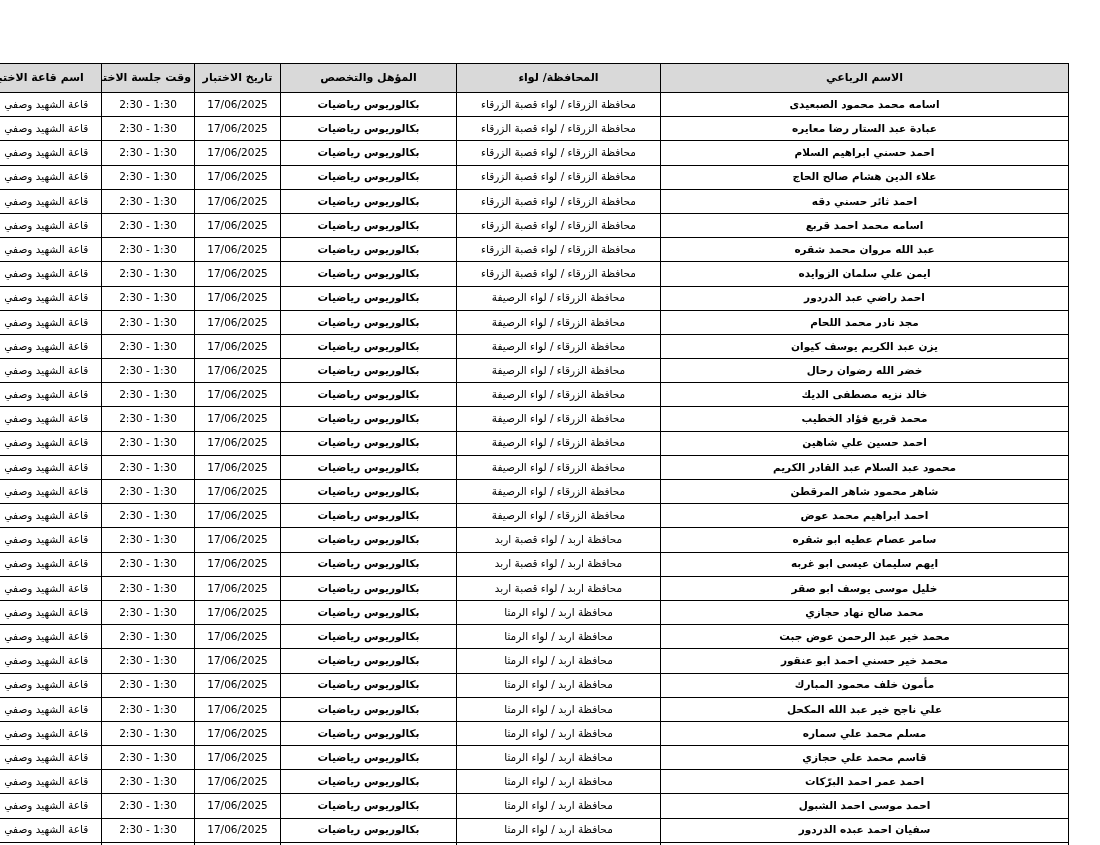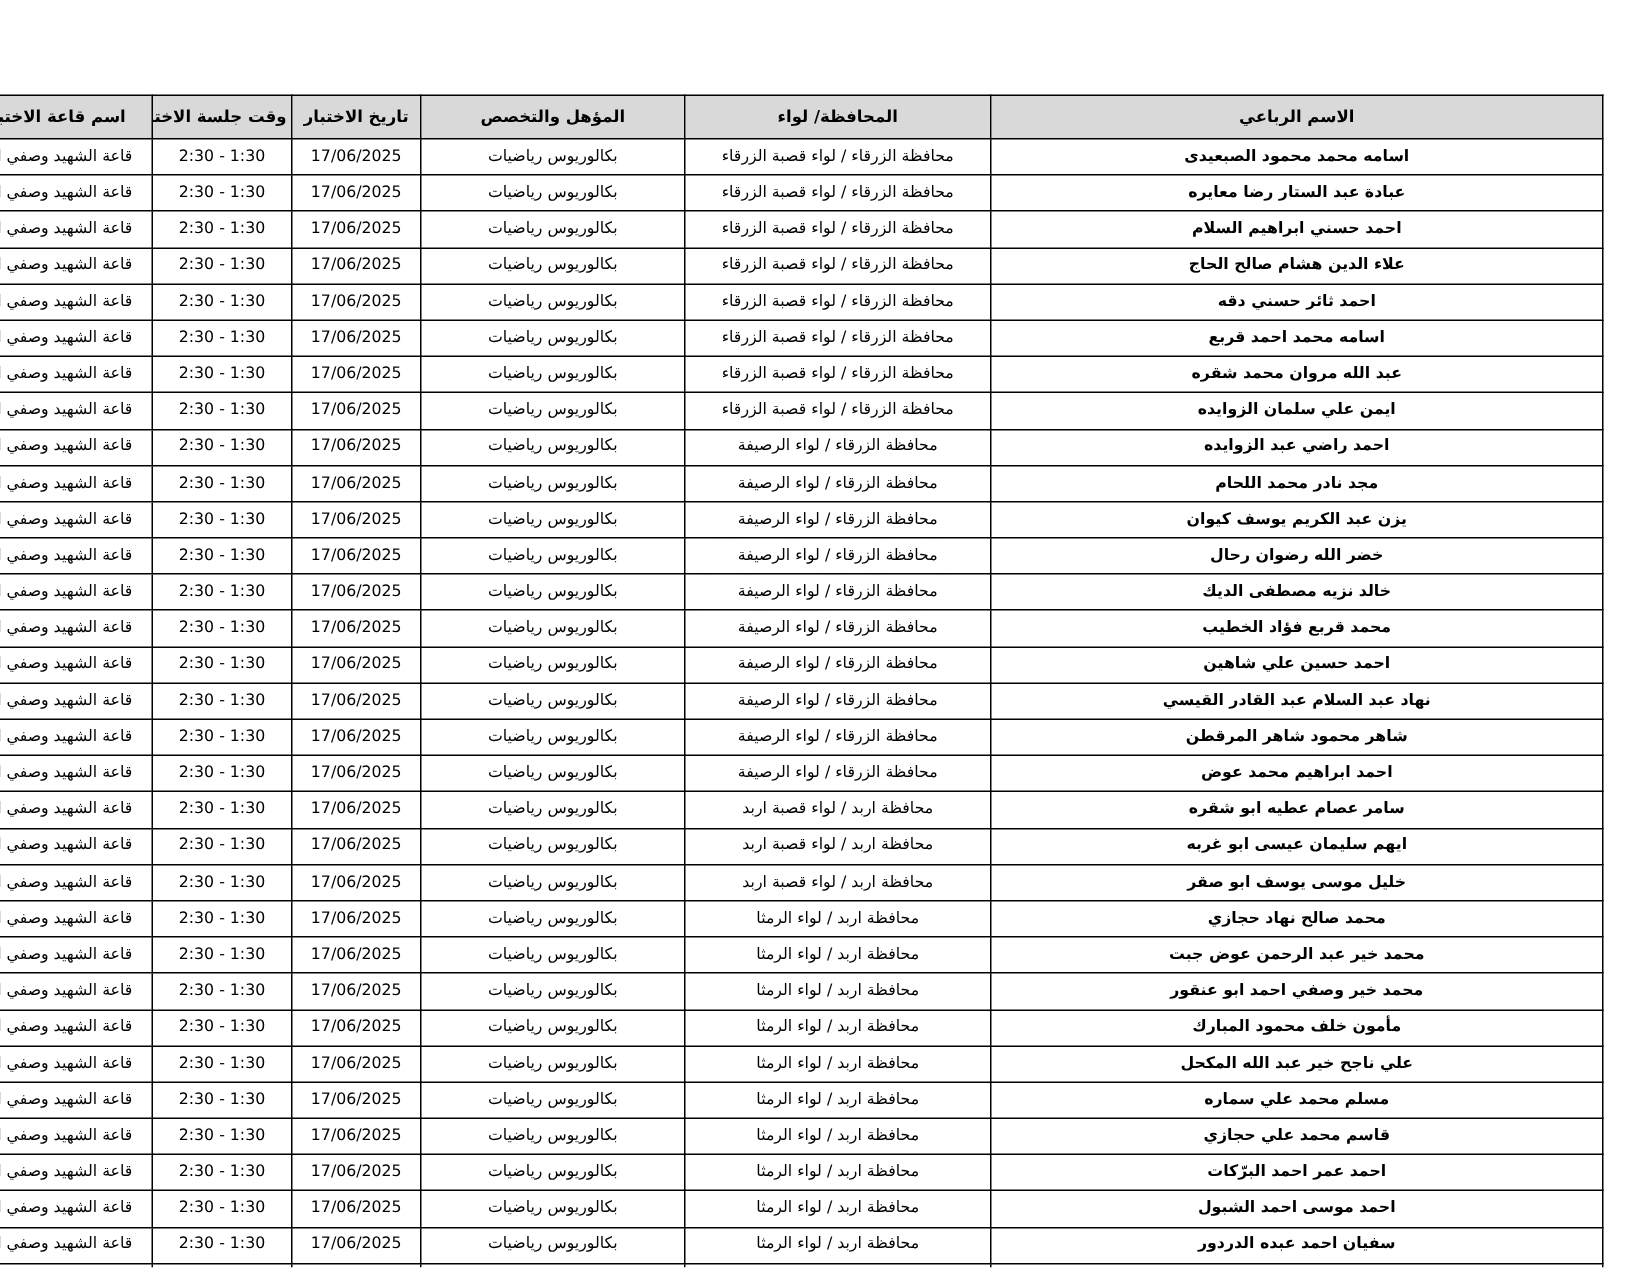--- a/index.html
+++ b/index.html
@@ -66,21 +66,21 @@
     height: 19.2px;
     background: #ffffff;
   }
   col.c-name  { width: 408px; }
   col.c-gov   { width: 204px; }
   col.c-qual  { width: 176px; }
   col.c-date  { width: 86px; }
   col.c-time  { width: 93px; }
   col.c-hall  { width: 131px; }
   td.cell-name { font-size: 10.5px; font-weight: bold; }
-  td.cell-qual { letter-spacing: -0.2px; }
+  td.cell-qual { letter-spacing: -0.2px; font-weight: bold; }
   td.cell-date, td.cell-time { font-family: "DejaVu Sans", sans-serif; font-size: 10.5px; }
 </style>
 </head>
 <body>
 
 <div id="page">
 
   <div class="watermark">ASO</div>
 
   <div class="table-wrap">
@@ -162,21 +162,21 @@
           </tr>
           <tr>
             <td class="cell-name">ايمن علي سلمان الزوايده</td>
             <td class="cell-gov">محافظة الزرقاء / لواء قصبة الزرقاء</td>
             <td class="cell-qual">بكالوريوس رياضيات</td>
             <td class="cell-date">17/06/2025</td>
             <td class="cell-time">1:30 - 2:30</td>
             <td class="cell-hall">قاعة الشهيد وصفي التل</td>
           </tr>
           <tr>
-            <td class="cell-name">احمد راضي عبد الزوايده</td>
+            <td class="cell-name">احمد راضي عبد الدردور</td>
             <td class="cell-gov">محافظة الزرقاء / لواء الرصيفة</td>
             <td class="cell-qual">بكالوريوس رياضيات</td>
             <td class="cell-date">17/06/2025</td>
             <td class="cell-time">1:30 - 2:30</td>
             <td class="cell-hall">قاعة الشهيد وصفي التل</td>
           </tr>
           <tr>
             <td class="cell-name">مجد نادر محمد اللحام</td>
             <td class="cell-gov">محافظة الزرقاء / لواء الرصيفة</td>
             <td class="cell-qual">بكالوريوس رياضيات</td>
@@ -218,21 +218,21 @@
           </tr>
           <tr>
             <td class="cell-name">احمد حسين علي شاهين</td>
             <td class="cell-gov">محافظة الزرقاء / لواء الرصيفة</td>
             <td class="cell-qual">بكالوريوس رياضيات</td>
             <td class="cell-date">17/06/2025</td>
             <td class="cell-time">1:30 - 2:30</td>
             <td class="cell-hall">قاعة الشهيد وصفي التل</td>
           </tr>
           <tr>
-            <td class="cell-name">نهاد عبد السلام عبد القادر القيسي</td>
+            <td class="cell-name">محمود عبد السلام عبد القادر الكريم</td>
             <td class="cell-gov">محافظة الزرقاء / لواء الرصيفة</td>
             <td class="cell-qual">بكالوريوس رياضيات</td>
             <td class="cell-date">17/06/2025</td>
             <td class="cell-time">1:30 - 2:30</td>
             <td class="cell-hall">قاعة الشهيد وصفي التل</td>
           </tr>
           <tr>
             <td class="cell-name">شاهر محمود شاهر المرقطن</td>
             <td class="cell-gov">محافظة الزرقاء / لواء الرصيفة</td>
             <td class="cell-qual">بكالوريوس رياضيات</td>
@@ -282,21 +282,21 @@
           </tr>
           <tr>
             <td class="cell-name">محمد خير عبد الرحمن عوض جبت</td>
             <td class="cell-gov">محافظة اربد / لواء الرمثا</td>
             <td class="cell-qual">بكالوريوس رياضيات</td>
             <td class="cell-date">17/06/2025</td>
             <td class="cell-time">1:30 - 2:30</td>
             <td class="cell-hall">قاعة الشهيد وصفي التل</td>
           </tr>
           <tr>
-            <td class="cell-name">محمد خير وصفي احمد ابو عنقور</td>
+            <td class="cell-name">محمد خير حسني احمد ابو عنقور</td>
             <td class="cell-gov">محافظة اربد / لواء الرمثا</td>
             <td class="cell-qual">بكالوريوس رياضيات</td>
             <td class="cell-date">17/06/2025</td>
             <td class="cell-time">1:30 - 2:30</td>
             <td class="cell-hall">قاعة الشهيد وصفي التل</td>
           </tr>
           <tr>
             <td class="cell-name">مأمون خلف محمود المبارك</td>
             <td class="cell-gov">محافظة اربد / لواء الرمثا</td>
             <td class="cell-qual">بكالوريوس رياضيات</td>

